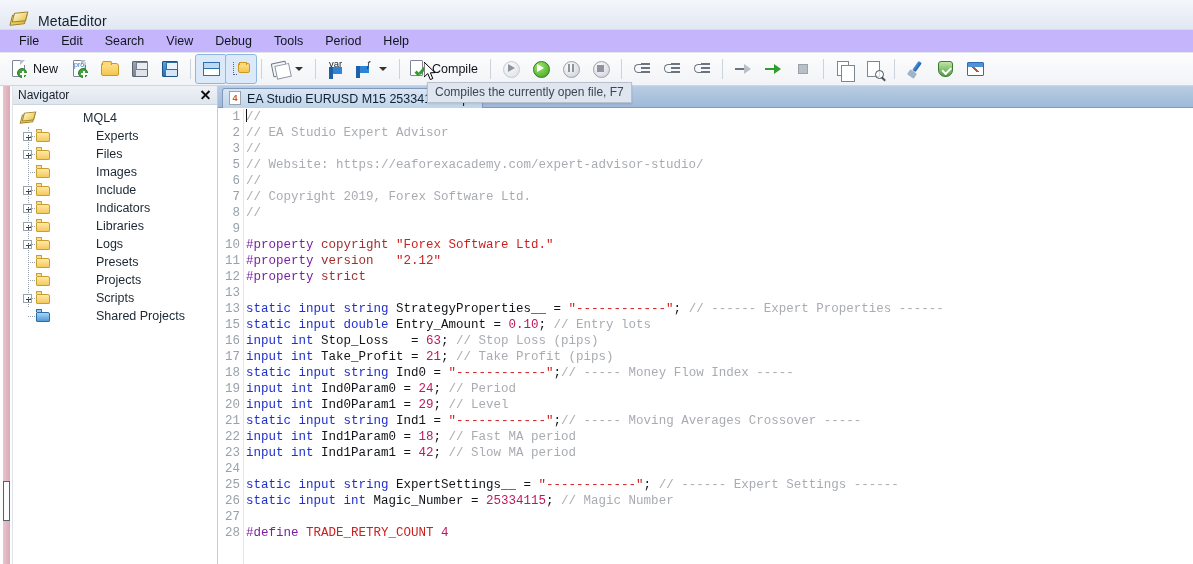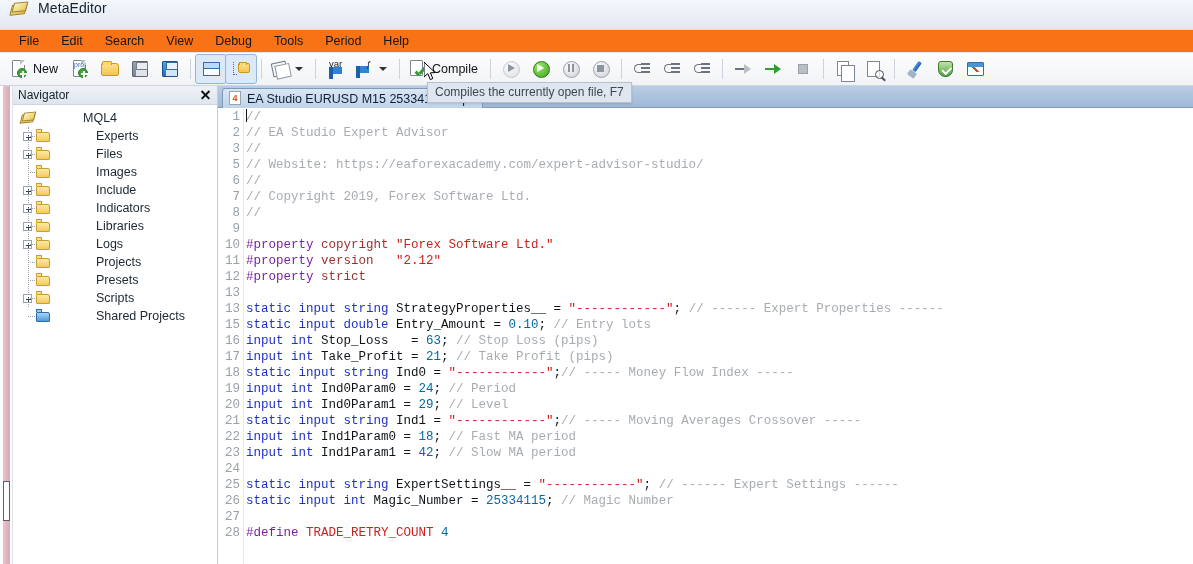--- a/index.html
+++ b/index.html
@@ -10,21 +10,21 @@
     font-family: "Liberation Sans", sans-serif;
     font-size: 12px;
     color: #000;
   }
   #app { position: relative; width:1193px; height:564px; }
 
   
   .titlebar {
     position:absolute; left:0; top:0; width:1193px; height:30px;
     background: linear-gradient(to bottom,#f4f7fb 0%, #eaeff6 55%, #e2e8f1 100%);
-    display:flex; align-items:flex-start; padding-left:10px;
+    display:flex; align-items:flex-end; padding-left:10px;
     border-bottom:1px solid #d8dde5;
   }
   .titlebar .tl-text { font-size:14px; color:#14212e; margin-left:9px; letter-spacing:.1px;}
   .me-logo { width:19px; height:19px; position:relative; }
   .me-logo .d1 {
     position:absolute; left:1px; top:4px; width:15px; height:11px;
     background: linear-gradient(135deg,#f5e49a,#dcb43a);
     border:1px solid #9c7d1c;
     transform: skewX(-20deg) rotate(-6deg);
     border-radius:1px;
@@ -35,21 +35,21 @@
     background: linear-gradient(135deg,#fdf4c8,#e3c košč);
     background: linear-gradient(135deg,#fdf4c8,#e6c85a);
     border:1px solid #a3831f;
     transform: skewX(-20deg) rotate(-6deg);
     border-radius:1px;
   }
 
   
   .menubar {
     position:absolute; left:0; top:30px; width:1193px; height:23px;
-    background:#f97316; border-bottom:1px solid #e3e7ec;
+    background:#c4b5fd; border-bottom:1px solid #e3e7ec;
     display:flex; align-items:center; padding-left:8px;
   }
   .menuitem {
     font-size:12.5px; color:#10161d; padding:3px 11px; cursor:default; white-space:nowrap;
   }
 
   
   .toolbar {
     position:absolute; left:0; top:53px; width:1193px; height:33px;
     background: linear-gradient(to bottom,#fdfdfe,#f1f3f6);
@@ -207,21 +207,21 @@
   .codearea{position:absolute;left:0;top:23px;width:975px;height:455px;background:#fff;overflow:hidden;}
   .gutter{position:absolute;left:0;top:0;width:26px;height:100%;background:#fff;border-right:1px solid #e4e8ee;}
   .codelines{position:absolute;left:0;top:0;width:975px;}
   .cl{height:16px;line-height:16px;font-family:"Liberation Mono", monospace;font-size:12.5px;white-space:pre;}
   .cl .ln{display:inline-block;width:22px;text-align:right;color:#9aa1a9;font-family:"Liberation Mono",monospace;margin-right:6px;}
   .cm{color:#a8acb2;}
   .kw{color:#1f2fd0;}
   .pp{color:#7b1fa2;}
   .ppk{color:#a03030;}
   .str{color:#cf2020;}
-  .num{color:#0369a1;}
+  .num{color:#be185d;}
   .id{color:#101418;}
   .op{color:#101418;}
   .define{color:#cf2020;}
   .caret-line1{display:inline-block;width:1px;height:13px;background:#111;vertical-align:-2px;margin-right:-1px;}
 
   
   .mousecursor{position:absolute;left:424px;top:62px;width:14px;height:20px;z-index:60;}
   .mousecursor svg{display:block;}
 </style>
 </head>
@@ -557,30 +557,30 @@
             </span>
           <span class="flabel">Logs</span>
         </div>
 
         <div class="treerow child">
           <span class="hline"></span>
           <span class="fold">
               <span class="tab"></span>
               <span class="body"></span>
             </span>
+          <span class="flabel">Presets</span>
+        </div>
+
+        <div class="treerow child">
+          <span class="hline"></span>
+          <span class="fold">
+              <span class="tab"></span>
+              <span class="body"></span>
+            </span>
           <span class="flabel">Projects</span>
-        </div>
-
-        <div class="treerow child">
-          <span class="hline"></span>
-          <span class="fold">
-              <span class="tab"></span>
-              <span class="body"></span>
-            </span>
-          <span class="flabel">Presets</span>
         </div>
 
         <div class="treerow child">
           <span class="expander"></span>
           <span class="hline"></span>
           <span class="fold">
               <span class="tab"></span>
               <span class="body"></span>
             </span>
           <span class="flabel">Scripts</span>

